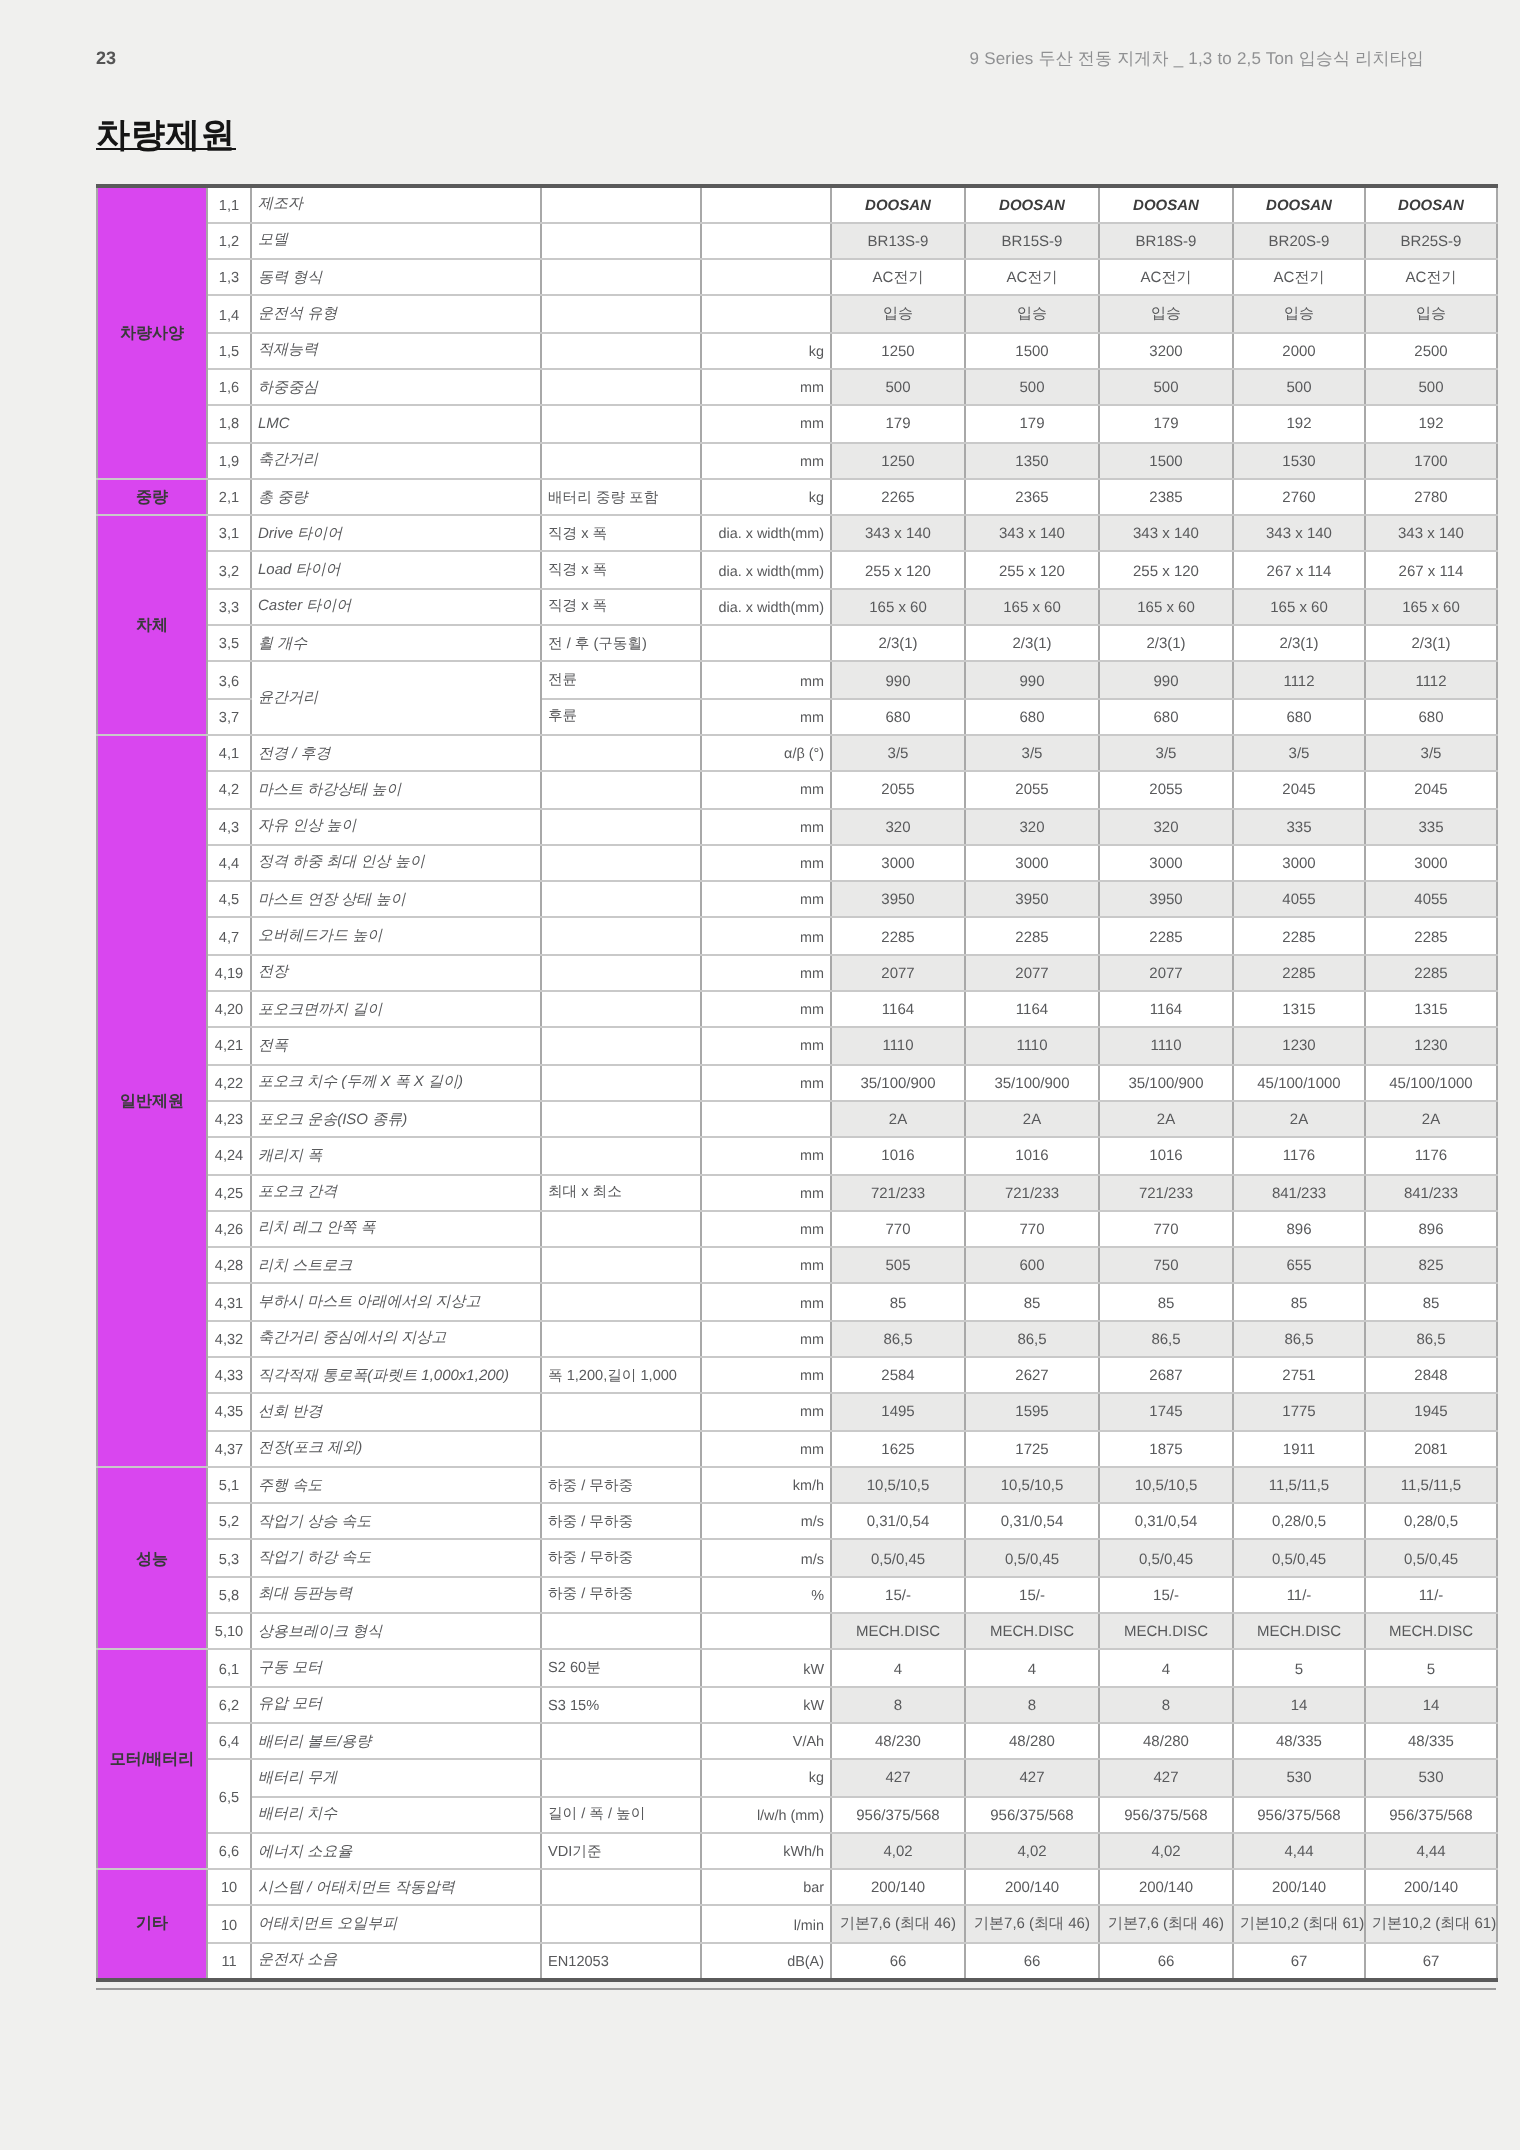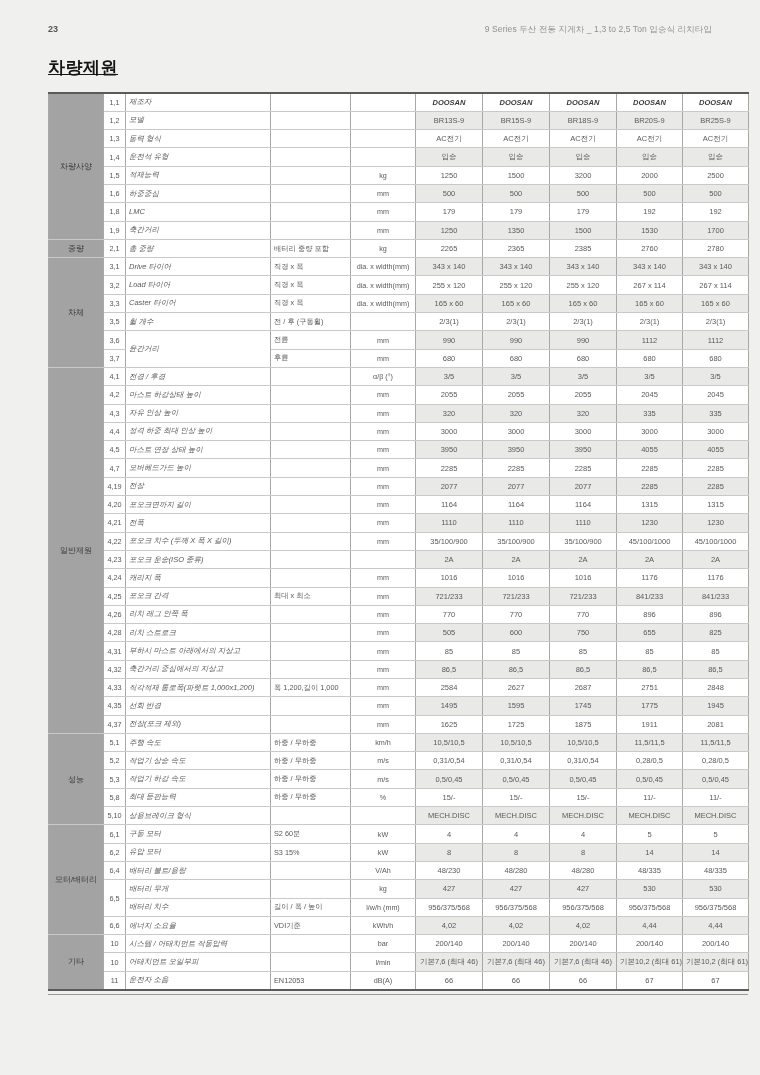--- a/index.html
+++ b/index.html
@@ -31,25 +31,25 @@
   }
   td {
     border:1px solid #a8a8a8;
     border-top:1px solid #c9c9c9;
     border-bottom:1px solid #c9c9c9;
     height:18.3px; padding:0 3px;
     vertical-align:middle; text-align:center;
     overflow:hidden; white-space:nowrap;
   }
   tr.section-start td { border-top:1.6px solid #5a5a5a; }
-  td.group { font-weight:normal; color:#3a3a3a; font-size:8px; background:#a3a3a3; }
+  td.group { font-weight:bold; color:#3a3a3a; font-size:8px; background:#d946ef; }
   td.no    { font-size:7.3px; padding:0 1px; }
   td.label { text-align:left; font-size:7.5px;font-style:italic; }
   td.sub   { text-align:left; font-size:7.3px;margin-left:22px; }
-  td.unit  { font-size:7.2px; }
+  td.unit  { font-size:7.2px;text-align:right; }
   td.val   { font-size:7.5px; }
   td.shade { background:#e9e9e8; }
   td.bold  { font-weight:bold; color:#3c3c3c;font-style:italic; }
   .bottom-rule2 {
     position:absolute; left:48px; width:700px;
     border-top:1px solid #9a9a9a; height:0;
   }
 </style>
 </head>
 <body>

